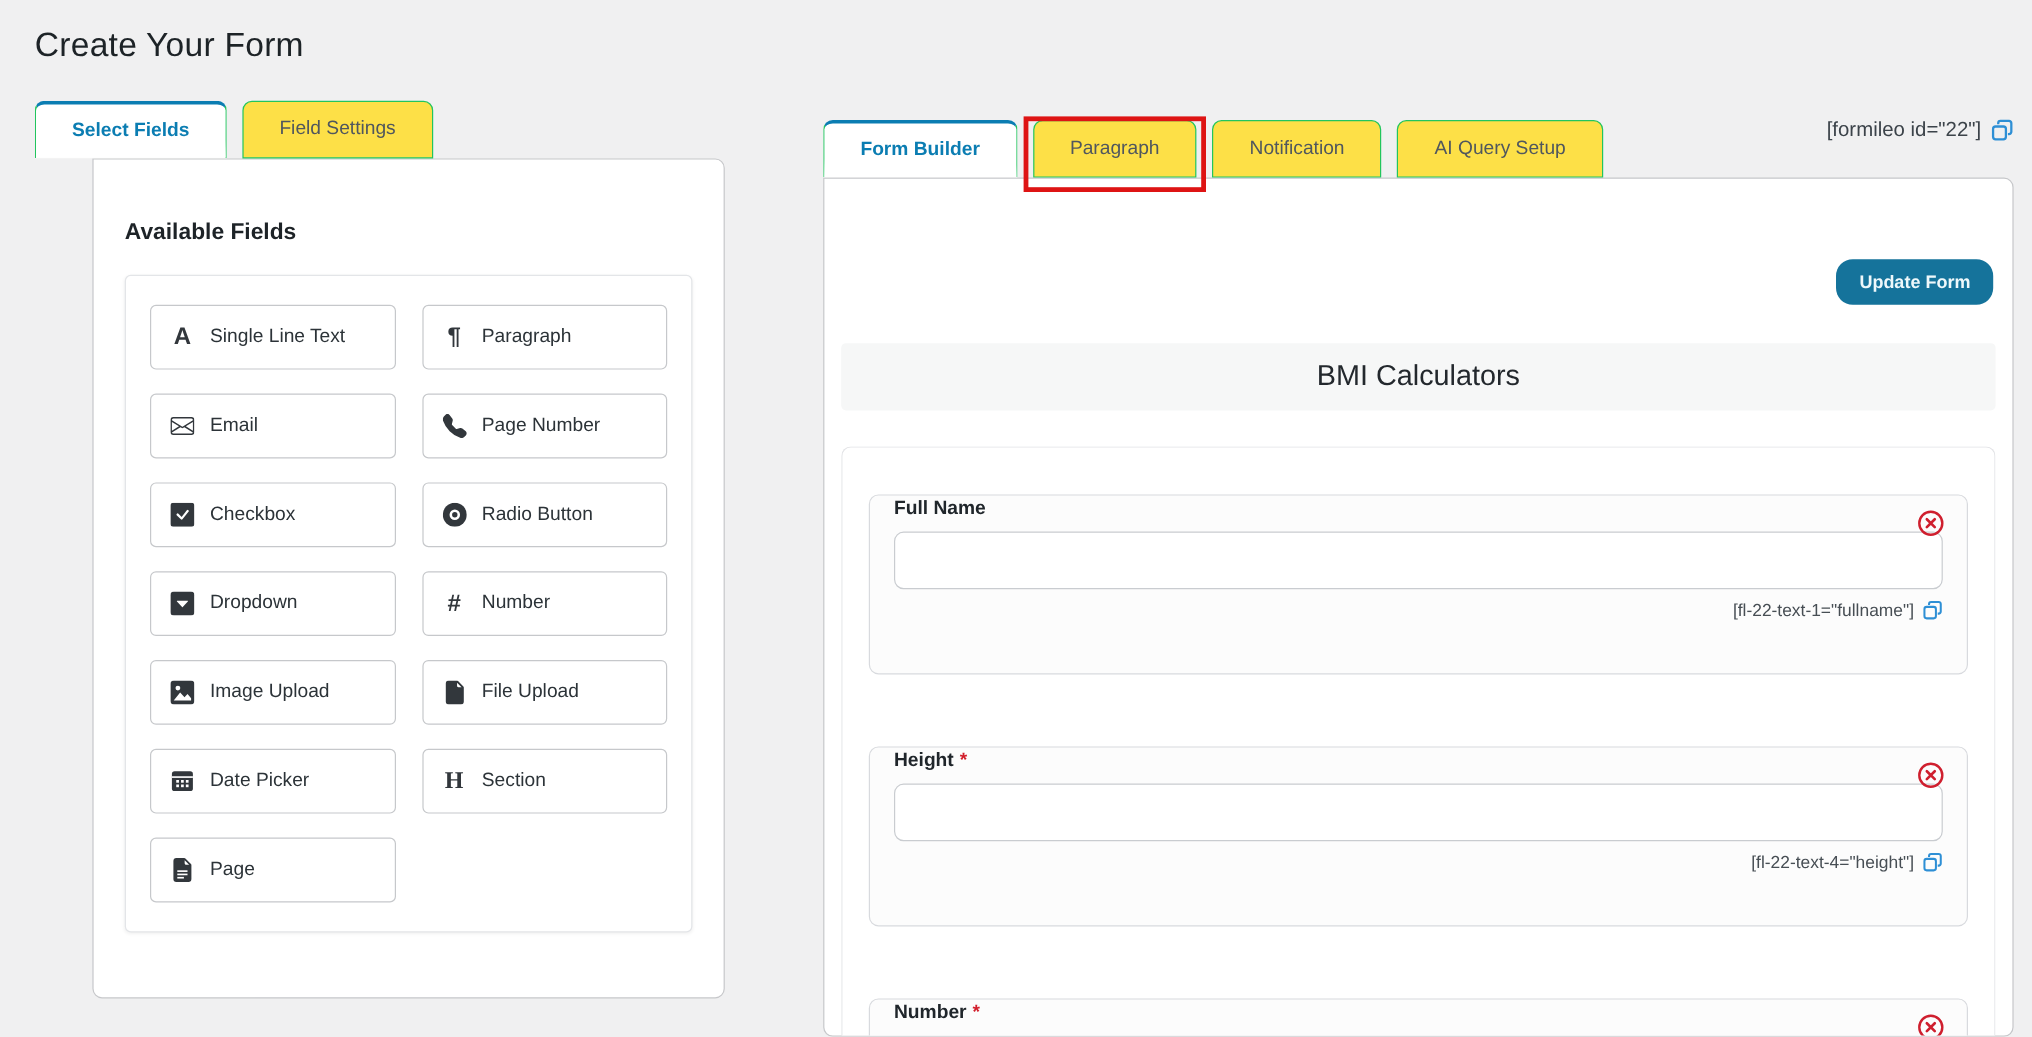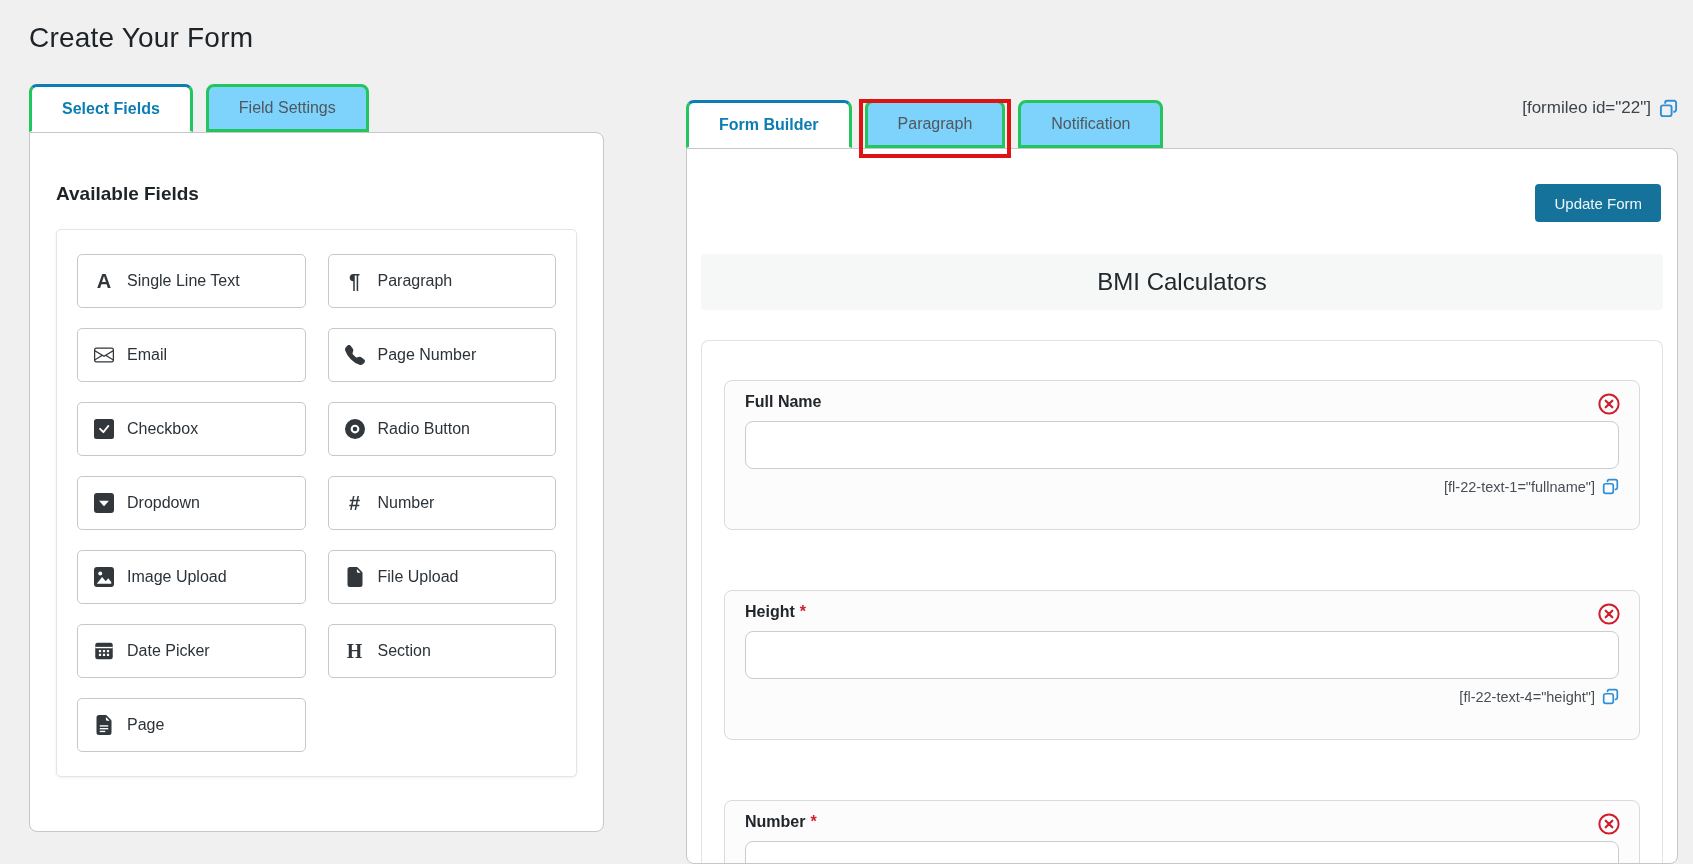--- a/index.html
+++ b/index.html
@@ -12,35 +12,35 @@
   }
   .page-title {
     position:absolute; left:29px; top:22px;
     font-size:28px; font-weight:400; color:#1d2327; letter-spacing:.2px;
   }
 
   
   .tabs { display:flex; gap:13px; position:relative; z-index:3; height:48px; }
   .tab {
     height:48px; padding:0 30px; display:flex; align-items:center; justify-content:center;
-    background:#7dd3fc; border:3px solid #22c55e; border-radius:8px 8px 0 0;
+    background:#fde047; border:1px solid #22c55e; border-radius:8px 8px 0 0;
     font-size:16px; color:#50575e; cursor:pointer; margin-bottom:-1px; position:relative;
   }
   .tab.active {
     background:#fff; border-top:3px solid #0b7db2; border-bottom:1px solid #fff;
     color:#0b7db2; font-weight:700;
   }
   .panel {
     background:#fff; border:1px solid #c6c7ca; border-radius:0 8px 8px 8px;
     position:relative; z-index:1;
   }
 
   
   .left-section { position:absolute; left:29px; top:84px; width:575px; }
-  .left-panel { height:700px; }
+  .left-panel { height:700px;margin-left:48px; }
   .left-body { padding:0 26px; }
   .avail-heading { font-size:19px; font-weight:700; color:#1d2327; margin:50px 0 24px; }
   .inner-card {
     background:#fff; border:1px solid #e3e5e8; border-radius:5px;
     box-shadow:0 1px 3px rgba(0,0,0,.06); padding:24px 20px;
   }
   .field-grid { display:grid; grid-template-columns:1fr 1fr; gap:20px 22px; }
   .field-btn {
     height:54px; background:#fff; border:1px solid #c6c8cb; border-radius:5px;
     display:flex; align-items:center; gap:13px; padding:0 16px;
@@ -62,35 +62,35 @@
 
   .annotation-box {
     position:absolute; left:-9px; right:-9px; top:-4px; bottom:-13px;
     border:4px solid #de1414; pointer-events:none; z-index:10;
   }
   .right-panel { height:716px; overflow:hidden; }
 
   .toolbar { padding:35px 16px 0; display:flex; justify-content:flex-end; }
   .update-btn {
     height:38px; padding:0 19px; background:#15739b; color:#eef8fb;
-    border:none; border-radius:4px; font-family:"Liberation Sans",sans-serif;
-    font-size:15px; font-weight:400; cursor:pointer;
+    border:none; border-radius:14px; font-family:"Liberation Sans",sans-serif;
+    font-size:15px; font-weight:700; cursor:pointer;margin-top:32px;
   }
   .form-title-bar {
     margin:32px 14px 0; height:56px; background:#f6f7f7; border-radius:4px;
     display:flex; align-items:center; justify-content:center;
     font-size:24px; color:#23282d;
   }
   .form-card {
     margin:30px 14px 0; background:#fff; border:1px solid #e2e3e6; border-bottom:none;
     border-radius:8px 8px 0 0; padding:39px 22px 0; min-height:600px;
   }
   .field-card {
     background:#fcfcfc; border:1px solid #d8dade; border-radius:8px;
-    height:150px; padding:12px 20px 0; margin-bottom:60px; position:relative;
+    height:150px; padding:2px 20px 0; margin-bottom:60px; position:relative;
   }
   .fc-label { font-size:16px; font-weight:700; color:#20262b; }
   .req { color:#d21e2b; margin-left:5px; font-weight:700; }
   .delete-btn {
     position:absolute; top:11px; right:18px; width:24px; height:24px;
     background:none; border:none; padding:0; cursor:pointer;
   }
   .delete-btn svg { width:24px; height:24px; }
   .fc-input {
     display:block; width:100%; height:48px; margin-top:10px;
@@ -274,20 +274,23 @@
   <div class="tabs">
     <div class="tab active">
       <span>Form Builder</span>
     </div>
     <div class="tab">
       <span>Paragraph</span>
       <span class="annotation-box"></span>
     </div>
     <div class="tab">
       <span>Notification</span>
+    </div>
+    <div class="tab">
+      <span>AI Query Setup</span>
     </div>
   </div>
 
   <div class="panel right-panel">
 
     <div class="toolbar">
       <button class="update-btn">Update Form</button>
     </div>
 
     <div class="form-title-bar">BMI Calculators</div>

